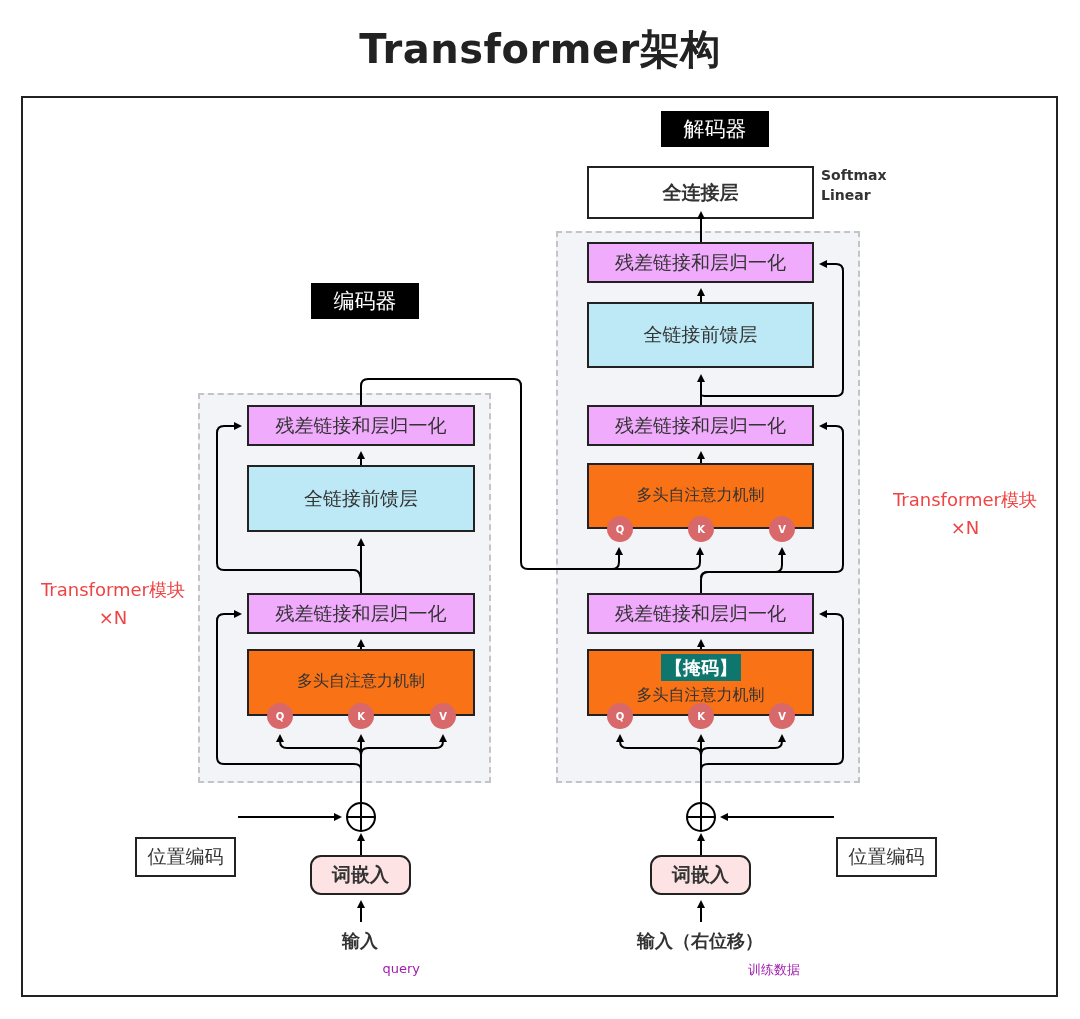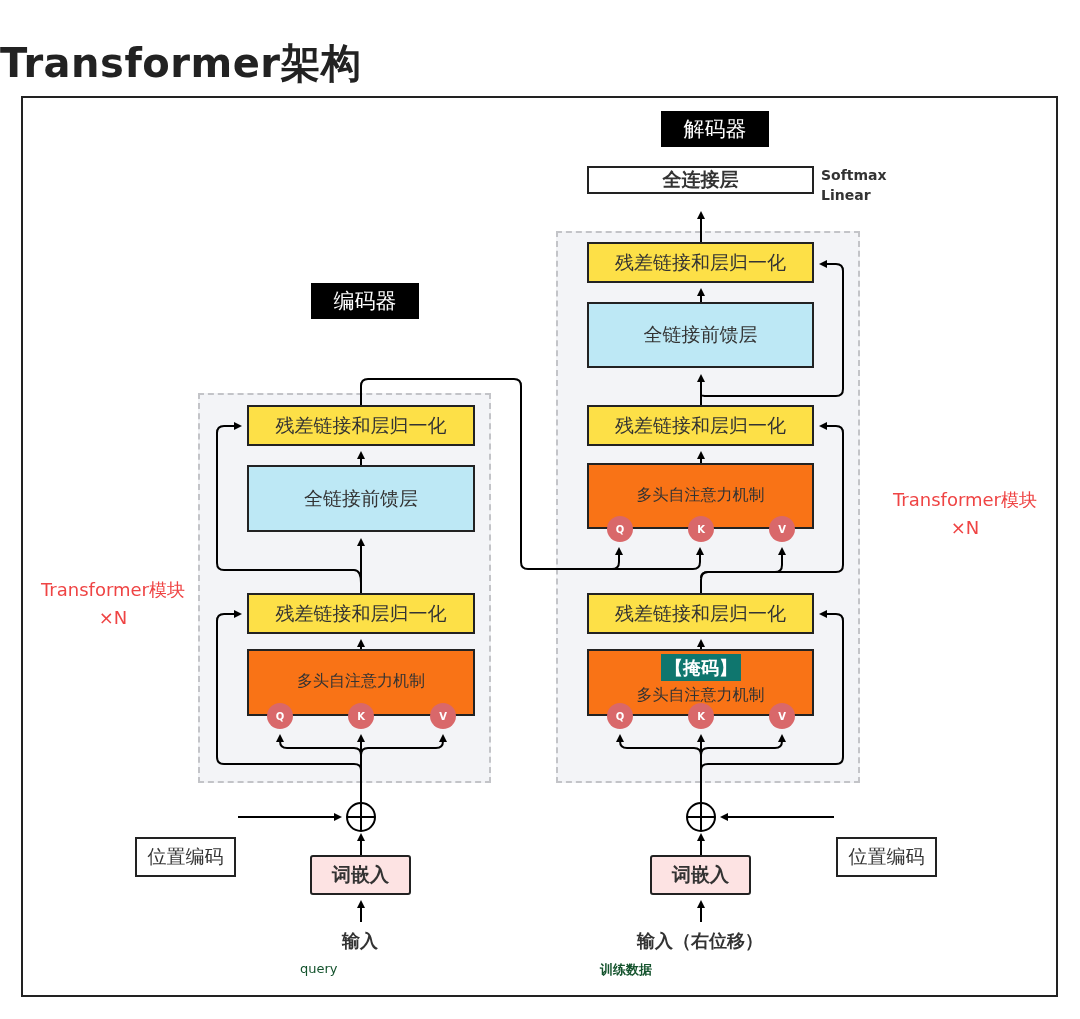--- a/index.html
+++ b/index.html
@@ -1,41 +1,41 @@
 <!DOCTYPE html>
 <html><head>
 <meta charset="utf-8">
 <style>
   html, body { margin:0; padding:0; background:#ffffff; }
   body { width:1080px; height:1019px; position:relative; overflow:hidden;
          font-family:"DejaVu Sans", "Liberation Sans", sans-serif; color:#222; }
-  .title { position:absolute; left:0; top:36px; width:1080px; text-align:left;
+  .title { position:absolute; left:0; top:22px; width:1080px; text-align:center;
            font-size:40px; font-weight:bold; color:#222; letter-spacing:0.5px; }
   .frame { position:absolute; left:21px; top:96px; width:1037px; height:901px;
            border:2px solid #222; box-sizing:border-box; }
   .stack { position:absolute; background:#f3f4f7; border:2px dashed #c3c4c8; box-sizing:border-box; }
   .box { position:absolute; box-sizing:border-box; border:2px solid #222;
          display:flex; align-items:center; justify-content:center; text-align:center; }
-  .norm { background:#fde047; font-size:19px; color:#333; }
+  .norm { background:#f0abfc; font-size:19px; color:#333; }
   .ffn  { background:#bde8f5; font-size:19px; font-weight:normal; color:#333; }
   .attn { background:#f97316; font-size:16px; font-weight:normal; color:#333; }
-  .emb  { background:#fde3e3; font-size:19px; font-weight:bold; color:#333; border-radius:3px; }
+  .emb  { background:#fde3e3; font-size:19px; font-weight:bold; color:#333; border-radius:11px; }
   .plain { background:#fff; font-size:19px; color:#333;margin-top:41px; }
   .fc { background:#fff; font-size:19px; font-weight:bold; color:#333; }
   .tag { position:absolute; background:#000; color:#fff; font-weight:normal;
          font-size:21px; display:flex; align-items:center; justify-content:center; }
   .mask-tag { position:absolute; background:#0f766e; color:#fff; font-weight:bold;
          font-size:18px; display:flex; align-items:center; justify-content:center; }
   .qkv { position:absolute; width:26px; height:26px; border-radius:50%;
          background:#d9686a; color:#fff; font-size:10px; font-weight:bold;
          display:flex; align-items:center; justify-content:center; }
   .side { position:absolute; font-size:18px; color:#ef4444; text-align:center; line-height:28px; }
   .out-label { position:absolute; font-size:14px; font-weight:bold; color:#333; line-height:20px; }
   .in-label { position:absolute; font-size:18px; font-weight:bold; color:#333; text-align:center; }
-  .in-sub { position:absolute; font-size:13px; color:#14532d; text-align:left; }
+  .in-sub { position:absolute; font-size:13px; color:#a21caf; text-align:right; }
   svg.wires { position:absolute; left:0; top:0; width:1080px; height:1019px; pointer-events:none; }
 </style>
 </head>
 <body>
 
 <div class="title">Transformer架构</div>
 <div class="frame"></div>
 
 <div class="stack" style="left:198px; top:393px; width:293px; height:390px;"></div>
 <div class="tag" style="left:311px; top:283px; width:108px; height:36px;">编码器</div>
@@ -52,21 +52,21 @@
   <div>Transformer模块</div>
   <div>×N</div>
 </div>
 
 <div class="box plain" style="left:135px; top:796px; width:101px; height:40px;">位置编码</div>
 <div class="box emb" style="left:310px; top:855px; width:101px; height:40px;">词嵌入</div>
 <div class="in-label" style="left:300px; top:929px; width:120px;">输入</div>
 <div class="in-sub" style="left:300px; top:961px; width:120px;">query</div>
 
 <div class="tag" style="left:661px; top:111px; width:108px; height:36px;">解码器</div>
-<div class="box fc" style="left:587px; top:166px; width:227px; height:28px;">全连接层</div>
+<div class="box fc" style="left:587px; top:166px; width:227px; height:53px;">全连接层</div>
 <div class="out-label" style="left:821px; top:165px;">
   <div>Softmax</div>
   <div>Linear</div>
 </div>
 
 <div class="stack" style="left:556px; top:231px; width:304px; height:552px;"></div>
 <div class="box norm" style="left:587px; top:242px; width:227px; height:41px;">残差链接和层归一化</div>
 <div class="box ffn" style="left:587px; top:302px; width:227px; height:66px;">全链接前馈层</div>
 <div class="box norm" style="left:587px; top:405px; width:227px; height:41px;">残差链接和层归一化</div>
 <div class="box attn" style="left:587px; top:463px; width:227px; height:66px; align-items:flex-start; padding-top:20px;">多头自注意力机制</div>
@@ -84,21 +84,21 @@
 <div class="qkv" style="left:769px; top:703px;">V</div>
 
 <div class="side" style="left:880px; top:486px; width:170px;">
   <div>Transformer模块</div>
   <div>×N</div>
 </div>
 
 <div class="box plain" style="left:836px; top:796px; width:101px; height:40px;">位置编码</div>
 <div class="box emb" style="left:650px; top:855px; width:101px; height:40px;">词嵌入</div>
 <div class="in-label" style="left:600px; top:929px; width:200px;">输入（右位移）</div>
-<div class="in-sub" style="left:600px; top:961px; width:200px;font-weight:bold;">训练数据</div>
+<div class="in-sub" style="left:600px; top:961px; width:200px;">训练数据</div>
 
 <svg class="wires" viewBox="0 0 1080 1019">
   <defs>
     <marker id="ah" markerWidth="8" markerHeight="8" refX="6" refY="4" orient="auto" markerUnits="userSpaceOnUse">
       <path d="M0,0 L8,4 L0,8 z" fill="#000"></path>
     </marker>
   </defs>
   <g fill="none" stroke="#000" stroke-width="2">
 
     <path d="M361,922 L361,902" marker-end="url(#ah)"></path>

